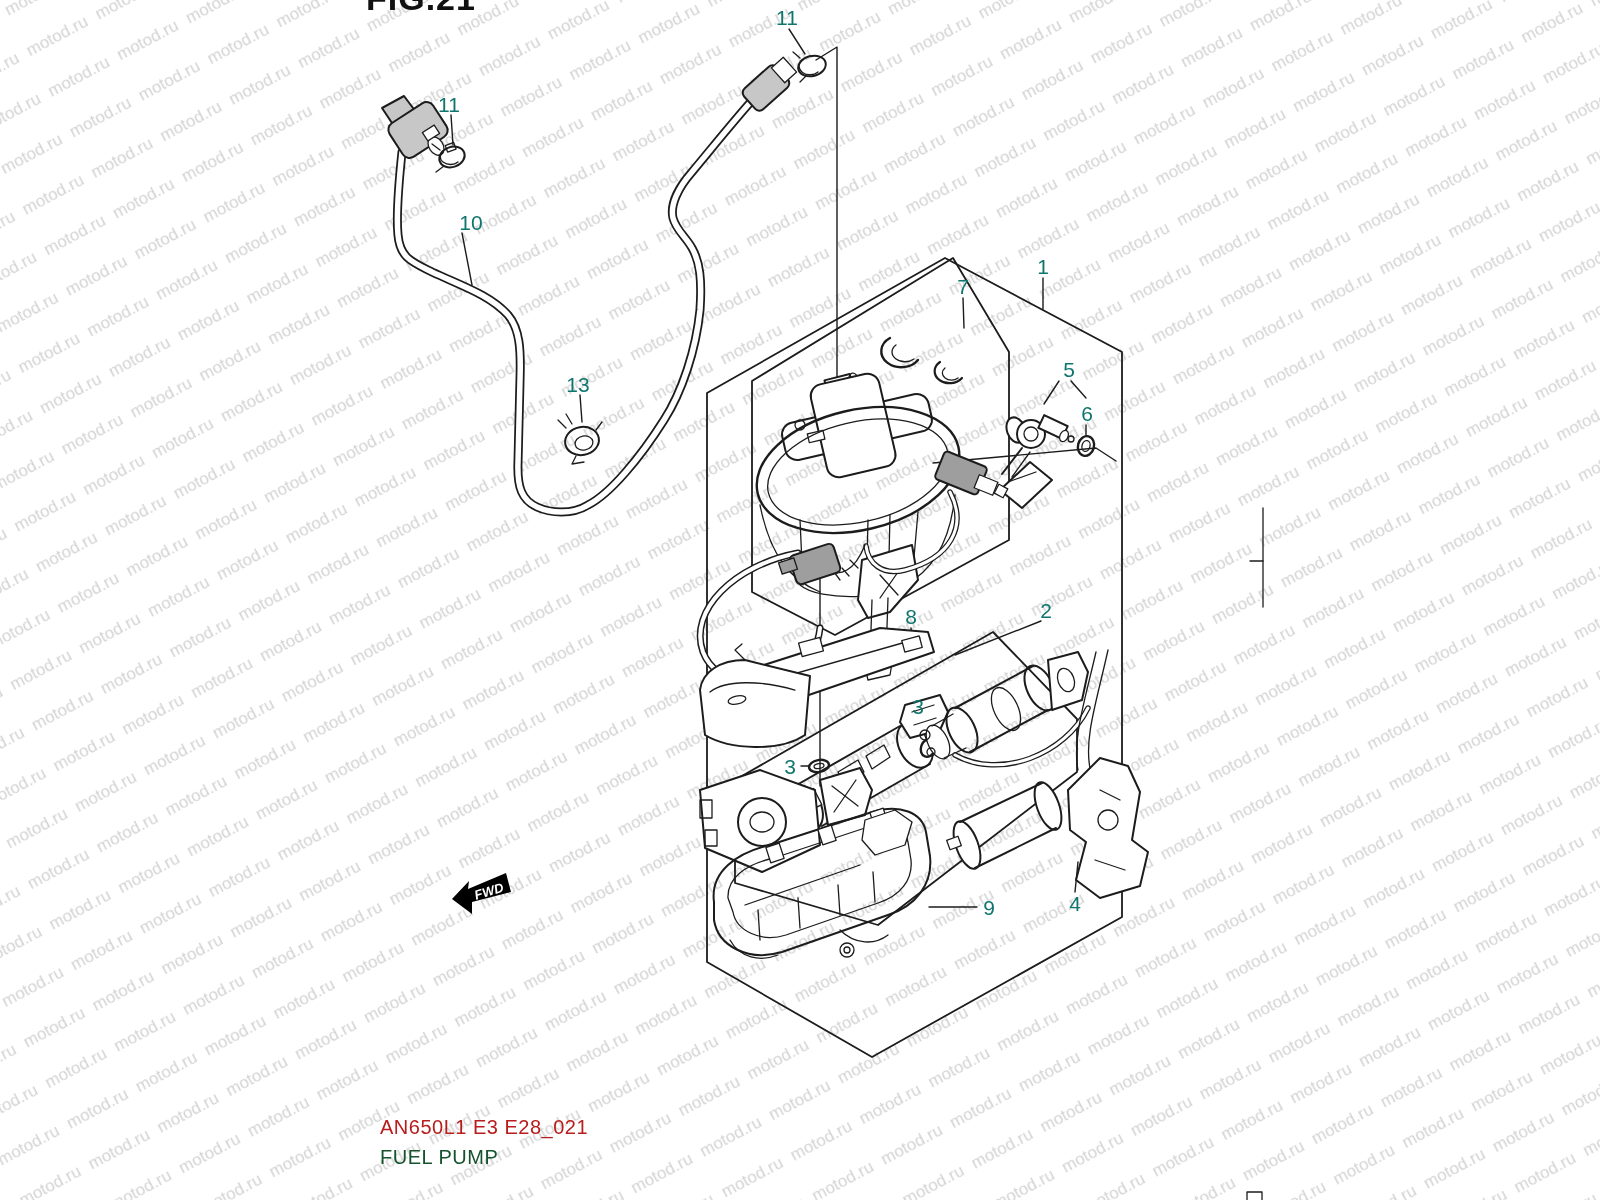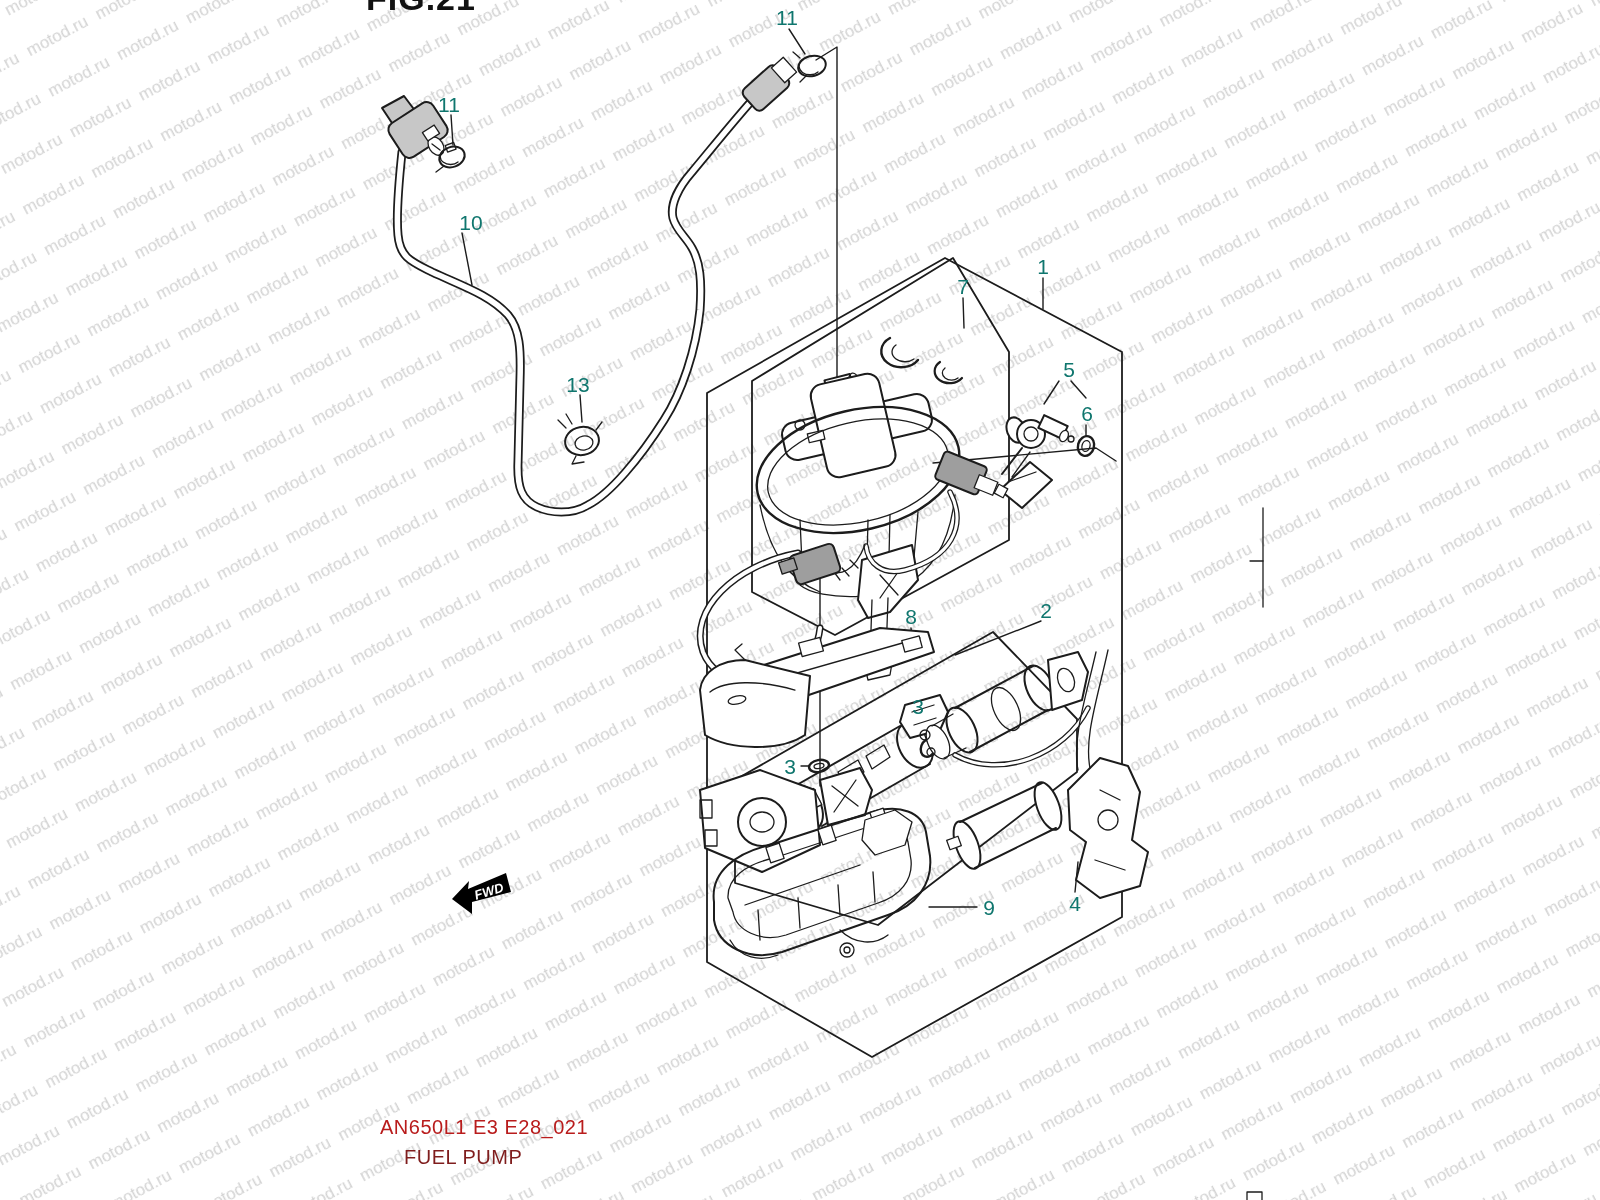--- a/index.html
+++ b/index.html
@@ -3,21 +3,21 @@
 <meta charset="utf-8">
 <style>
   html,body{margin:0;padding:0;background:#fff;}
   .stage{position:relative;width:1600px;height:1200px;background:#ffffff;overflow:hidden;
          font-family:"Liberation Sans",sans-serif;}
   .layer{position:absolute;left:0;top:0;width:1600px;height:1200px;}
   
   .fig-title{position:absolute;left:366px;top:-21px;font-size:34px;font-weight:bold;
              color:#111;letter-spacing:1px;}
   .footer-code{position:absolute;left:380px;top:1116px;font-size:20px;color:#b91c1c;letter-spacing:.5px;}
-  .footer-name{position:absolute;left:380px;top:1146px;font-size:20px;color:#7f1d1d;letter-spacing:.5px;margin-left:24px;}
+  .footer-name{position:absolute;left:380px;top:1146px;font-size:20px;color:#14532d;letter-spacing:.5px;}
   .callout{position:absolute;transform:translate(-50%,-50%);font-size:21px;color:#0f766e;
            line-height:1;white-space:nowrap;}
   
   .d path,.d polygon,.d polyline,.d ellipse,.d circle,.d rect,.d line{
       stroke:#1c1c1c;fill:none;stroke-width:2;stroke-linecap:round;stroke-linejoin:round;}
   .d .thin{stroke-width:1.3}
   .d .lead{stroke-width:1.4}
   .d .box{stroke-width:1.8}
   .d .tubeO{stroke-width:9}
   .d .tubeI{stroke:#ffffff;stroke-width:5.5}

